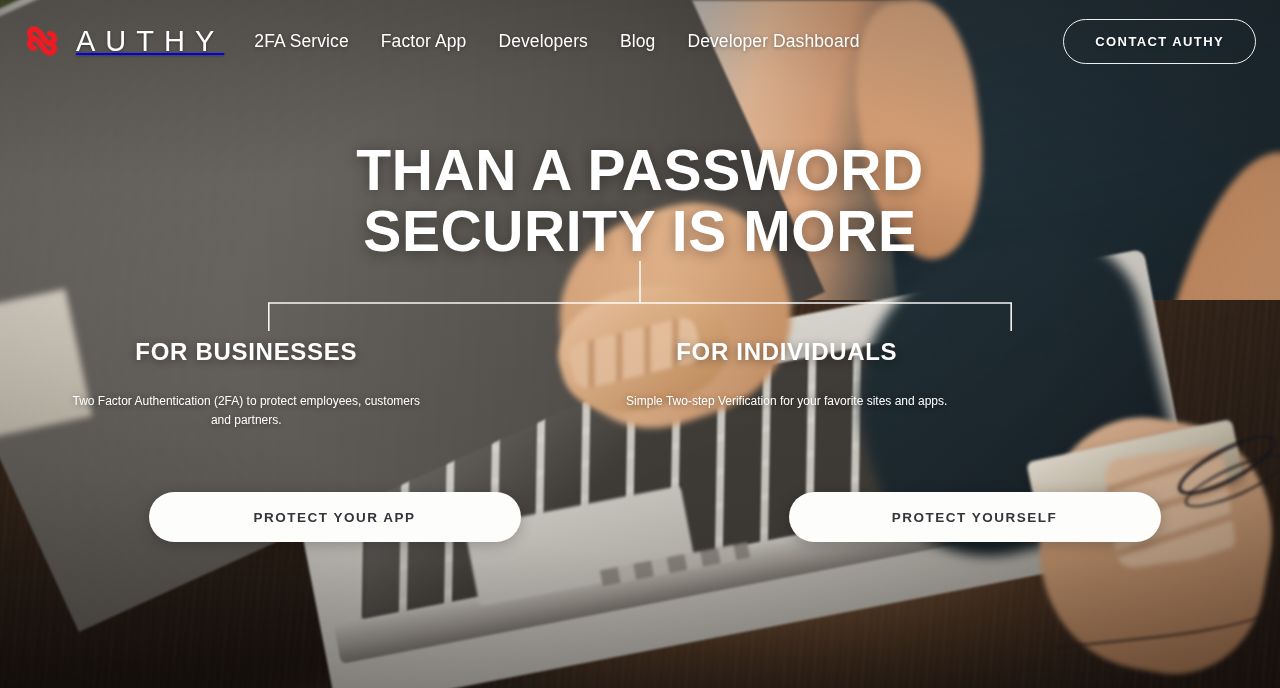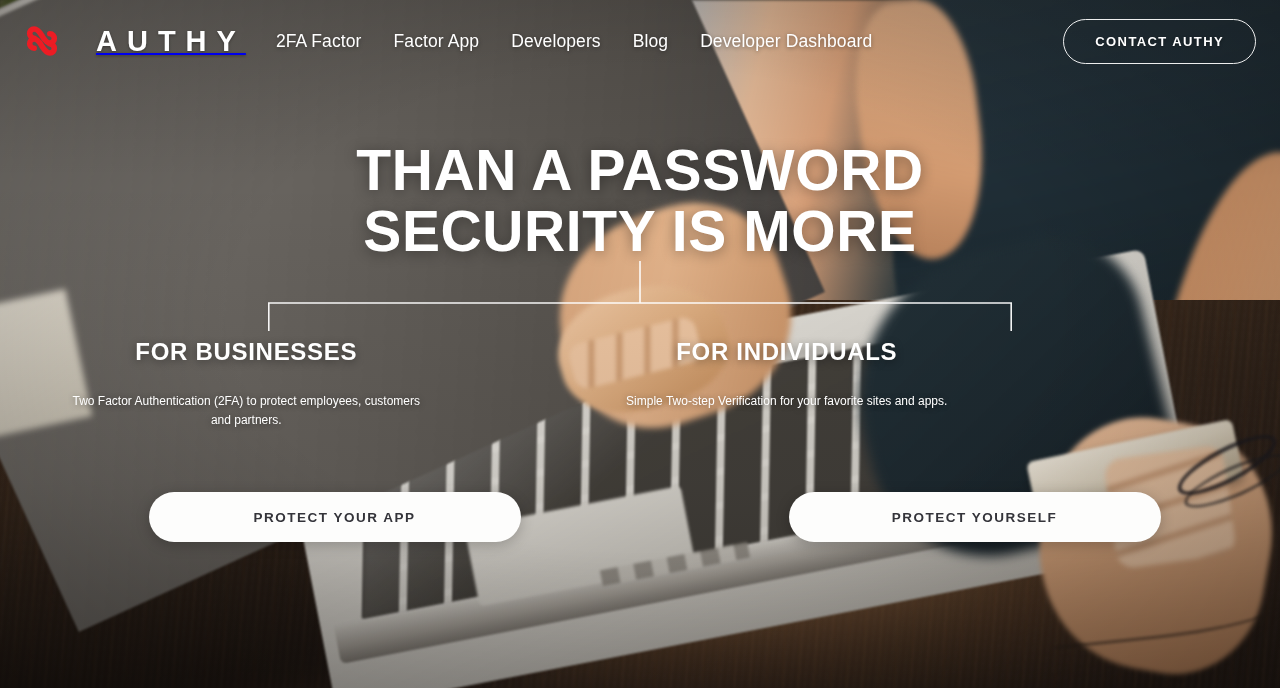--- a/index.html
+++ b/index.html
@@ -283,24 +283,23 @@
   .content { position:absolute; inset:0; }
 
   
   .navbar {
     position:absolute; left:0; top:0; width:1280px; height:82px;
     display:flex; align-items:center; padding:0 24px;
   }
   .brand { display:flex; align-items:center; gap:14px; margin-right:30px; }
   .logo-mark { width:36px; height:36px; display:block; flex:none; }
   .brand-word {
-    color:#ffffff; font-size:29px; letter-spacing:10px; font-weight:700;
+    color:#ffffff; font-size:29px; letter-spacing:10px; font-weight:400;
     line-height:1; padding-left:2px;
     text-shadow:0 1px 3px rgba(0,0,0,.35);
-    margin-left:20px;
   }
   .nav-links { display:flex; align-items:center; gap:32px; }
   .nav-link {
     color:#ffffff; font-size:17.5px; font-weight:400; letter-spacing:.1px;
     text-decoration:none; white-space:nowrap; cursor:pointer;
     text-shadow:0 1px 4px rgba(0,0,0,.40);
   }
   .nav-spacer { flex:1 1 auto; }
   .contact-btn {
     border:1.6px solid rgba(255,255,255,.92);
@@ -403,21 +402,21 @@
         <svg class="logo-mark" viewBox="0 0 48 48" aria-hidden="true">
           <g fill="none" stroke="#ec1c24" stroke-width="7.4" stroke-linecap="round">
             <path d="M13.6 33.6 C5.6 33.6 5.6 21.4 13.6 21.4 C18.6 21.4 21.4 26.8 24 31 C26.6 35.2 29.4 40 34.4 40 C42.4 40 42.4 27.8 34.4 27.8"></path>
             <path d="M34.4 14.4 C42.4 14.4 42.4 26.6 34.4 26.6 C29.4 26.6 26.6 21.2 24 17 C21.4 12.8 18.6 8 13.6 8 C5.6 8 5.6 20.2 13.6 20.2"></path>
           </g>
         </svg>
         <span class="brand-word">AUTHY</span>
       </a>
 
       <div class="nav-links">
-        <a class="nav-link" href="#">2FA Factor</a>
+        <a class="nav-link" href="#">2FA Service</a>
         <a class="nav-link" href="#">Factor App</a>
         <a class="nav-link" href="#">Developers</a>
         <a class="nav-link" href="#">Blog</a>
         <a class="nav-link" href="#">Developer Dashboard</a>
       </div>
 
       <span class="nav-spacer"></span>
 
       <button class="contact-btn">CONTACT AUTHY</button>
     </nav>

